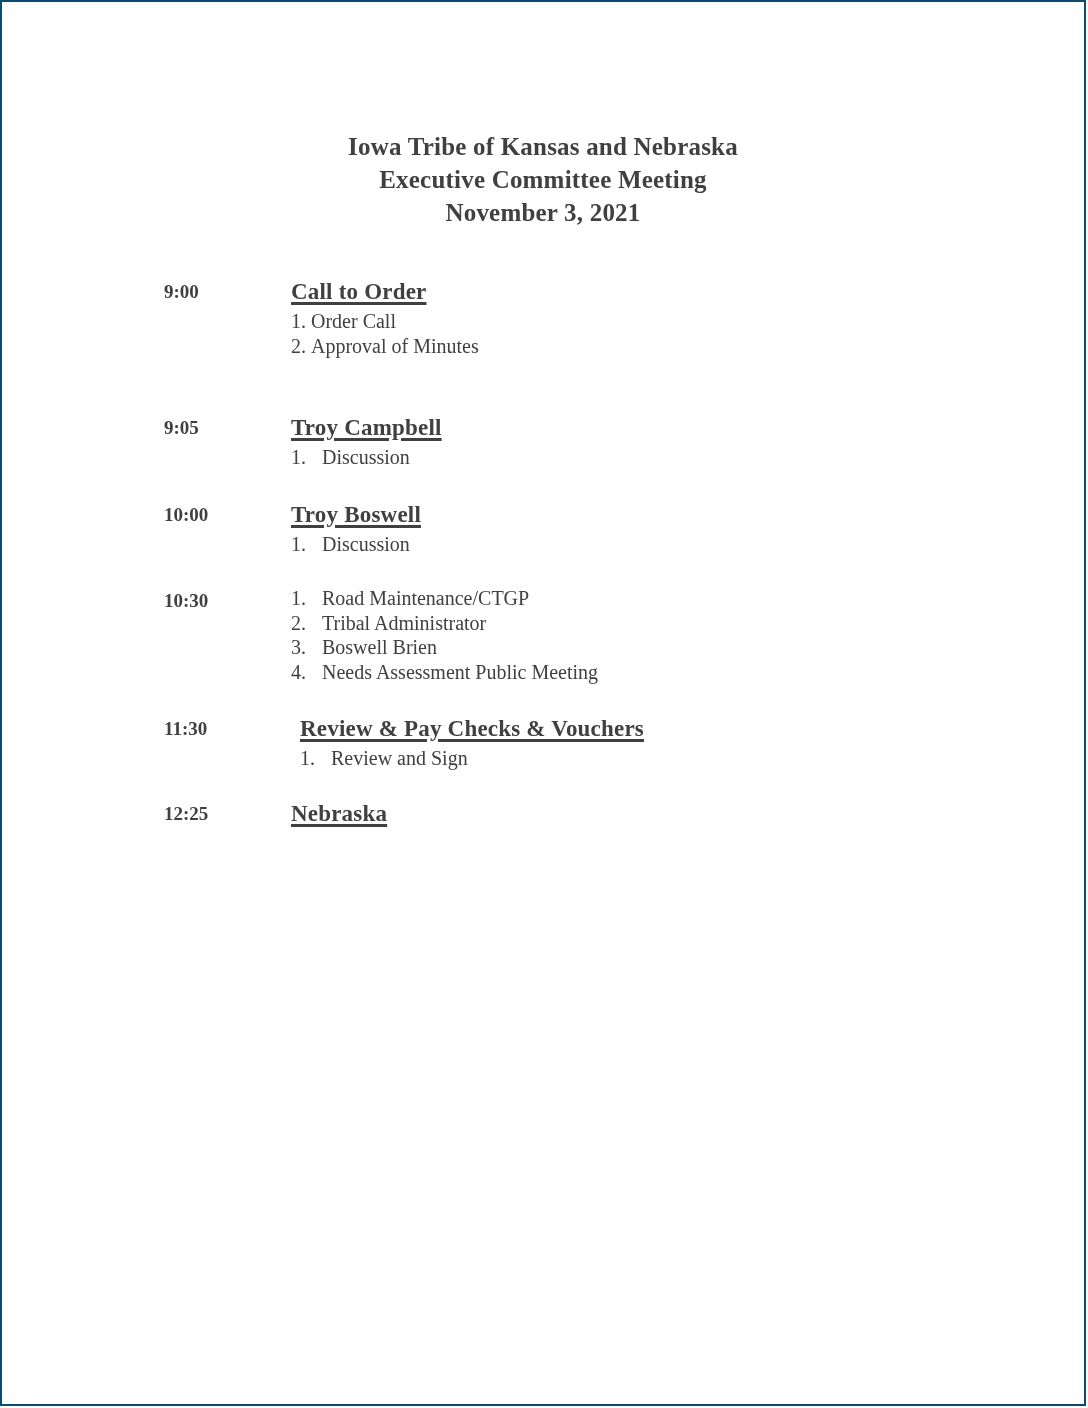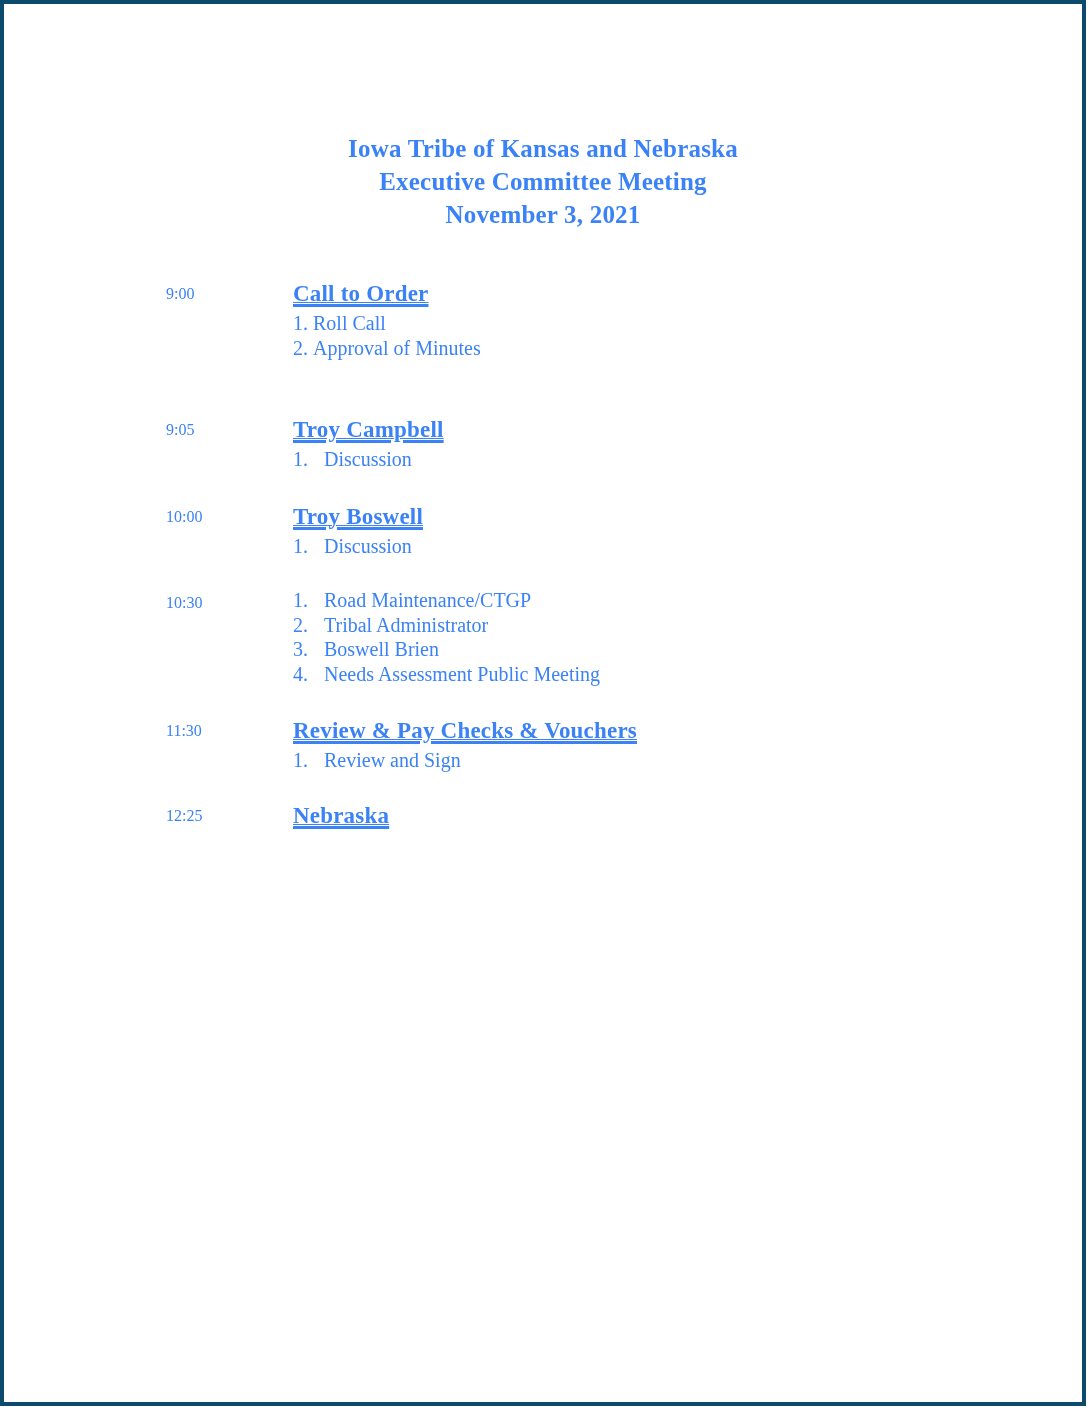--- a/index.html
+++ b/index.html
@@ -5,24 +5,24 @@
   html, body {
     margin: 0;
     padding: 0;
     background: #ffffff;
   }
   .page {
     position: relative;
     width: 1086px;
     height: 1406px;
     background: #ffffff;
-    border: 4px solid #0c4a6e;
+    border: 2px solid #0c4a6e;
     box-sizing: border-box;
     font-family: "Liberation Serif", "DejaVu Serif", serif;
-    color: #3b82f6;
+    color: #404040;
     overflow: hidden;
   }
   .title-block {
     padding-top: 128px;
     margin-bottom: 48px;
     text-align: center;
   }
   .title-line {
     font-size: 25px;
     font-weight: bold;
@@ -33,34 +33,33 @@
     padding-left: 162px;
     padding-right: 60px;
   }
   .section {
     display: flex;
     align-items: flex-start;
     margin-bottom: 30px;
   }
   .section.s0 { margin-bottom: 55px; }
   .section.s3 { }
-  .section.s4 { margin-bottom: 28px; }
+  .section.s4 { margin-bottom: 28px; gap: 9px; }
   .time {
     width: 127px;
     flex: 0 0 127px;
-    font-size: 16px;
-    font-weight: normal;
+    font-size: 19px;
+    font-weight: bold;
     line-height: 30px;
   }
   .content {
     flex: 1 1 auto;
   }
   .heading {
     line-height: 30px;
-    text-decoration: underline;
   }
   .heading-text {
     font-size: 23px;
     font-weight: bold;
     text-decoration: underline;
     text-decoration-thickness: 2.5px;
     text-underline-offset: 3px;
     letter-spacing: 0.2px;
   }
   .item {
@@ -88,21 +87,21 @@
   <main class="agenda" id="agenda">
   <section class="section s0">
     <div class="time">9:00</div>
     <div class="content">
       <div class="heading">
         <span class="heading-text">Call to Order</span>
       </div>
       <div class="items tight">
   <div class="item">
     <span class="num">1.</span>
-    <span class="text">Roll Call</span>
+    <span class="text">Order Call</span>
   </div>
 
   <div class="item">
     <span class="num">2.</span>
     <span class="text">Approval of Minutes</span>
   </div>
 </div>
     </div>
   </section>
 

